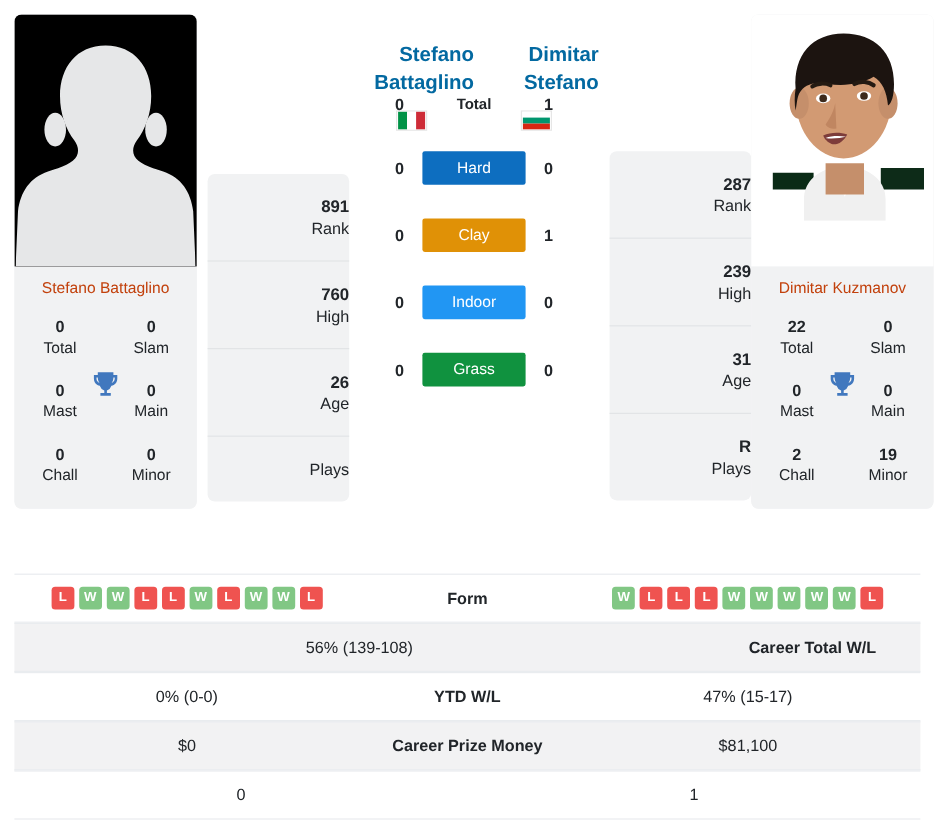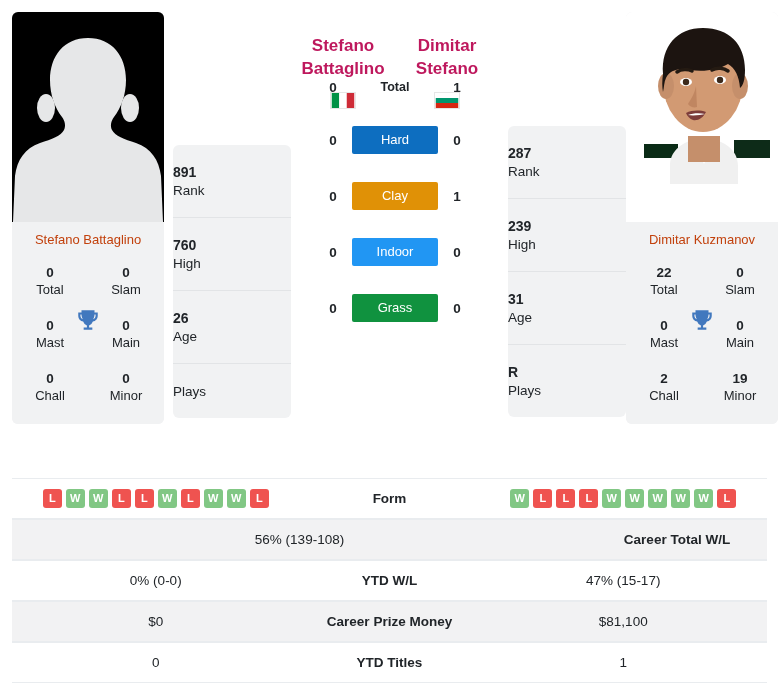--- a/index.html
+++ b/index.html
@@ -103,21 +103,21 @@
     width: 118px;
     flex: 0 0 118px;
     margin: 0 0 0 9px;
     background: #f1f2f3;
     border-radius: 6px;
     align-self: flex-start;
   }
   .rankcol.left  { margin-top: 133px; }
   .rankcol.right { margin-top: 114px; }
   .rankcell {
-    text-align: left;
+    text-align: right;
     padding: 18px 0 17px 0;
     border-bottom: 1px solid #e2e4e6;
   }
   .rankcell:last-child { border-bottom: none; }
   .rankcell .v {
     font-size: 14px;
     font-weight: bold;
     line-height: 18px;
     color: #212529;
   }
@@ -133,21 +133,22 @@
     width: 104px;
     flex: 0 0 104px;
     text-align: center;
     padding-top: 22px;
   }
   .nameblock.right { padding-top: 22px; }
   .pfullname {
     font-size: 17px;
     font-weight: bold;
     line-height: 23px;
-    color: #be185d;
+    color: #0369a1;
+    text-align: right;
   }
   .flag {
     width: 26px;
     height: 17px;
     margin: 12px auto 0 auto;
     display: block;
     border: 1px solid #e6e6e6;
   }
 
   
@@ -470,18 +471,17 @@
     </div>
 
     <div class="trow alt">
       <div class="tleft">$0</div>
       <div class="tmid">Career Prize Money</div>
       <div class="tright">$81,100</div>
     </div>
 
     <div class="trow">
       <div class="tleft">0</div>
-      <div class="tmid">YTD Titles</div>
       <div class="tright">1</div>
     </div>
 
   </div>
 </div>
 
 </body></html>

